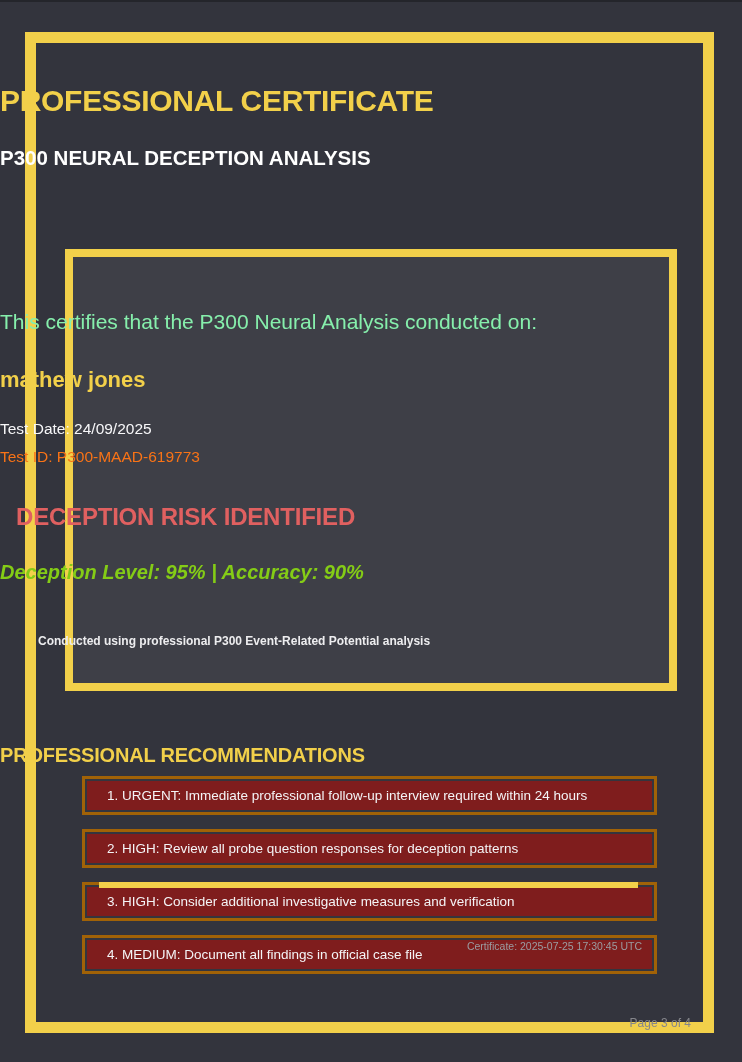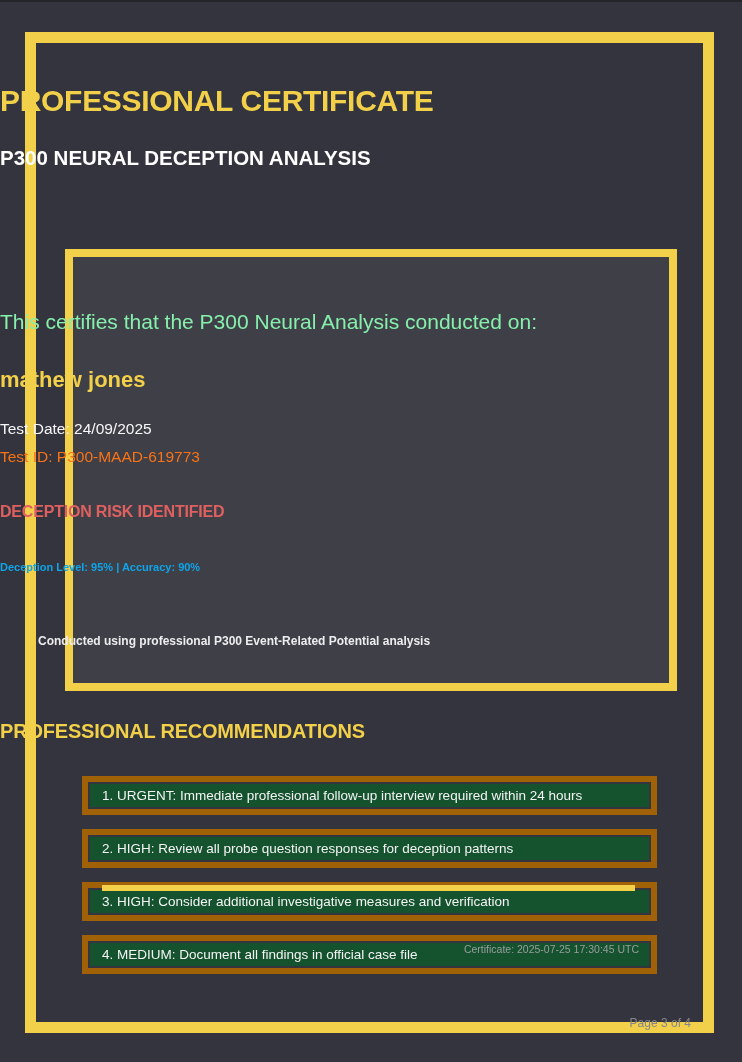--- a/index.html
+++ b/index.html
@@ -16,28 +16,28 @@
   .cert-title{top:84px;font-size:30px;font-weight:bold;letter-spacing:-0.3px;color:#F2D04A;}
   .cert-subtitle{top:146px;font-size:20.5px;font-weight:bold;color:#FFFFFF;}
   .inner-panel{
     position:absolute;left:65px;top:249px;width:612px;height:442px;
     border:8px solid #F2D04A;background:#3E3F47;box-sizing:border-box;
   }
   .intro{top:310px;font-size:21px;color:#86efac;}
   .subject{top:357px;font-size:22px;font-weight:bold;color:#F2D04A;margin-top:10px;}
   .testdate{top:420px;font-size:15.5px;color:#F7F7F9;}
   .testid{top:448px;font-size:15.5px;color:#f97316;}
-  .risk{top:503px;font-size:16px;font-weight:bold;letter-spacing:-0.2px;color:#E06060;}
-  .metrics{top:561px;font-size:11px;font-weight:bold;color:#0ea5e9;}
+  .risk{top:503px;font-size:24px;font-weight:bold;letter-spacing:-0.2px;color:#E06060;padding-left:16px;}
+  .metrics{top:561px;font-size:20px;font-weight:bold;color:#84cc16;font-style:italic;}
   .method{top:634px;font-size:12px;font-weight:bold;color:#EDEDEF;padding-left:38px;}
-  .rec-heading{top:720px;font-size:20px;font-weight:bold;letter-spacing:-0.2px;color:#F2D04A;}
+  .rec-heading{top:744px;font-size:20px;font-weight:bold;letter-spacing:-0.2px;color:#F2D04A;}
   .rec-box{
     position:absolute;left:82px;width:575px;height:39px;box-sizing:border-box;
-    border:6px solid #a16207;box-shadow:inset 0 0 0 2px #34353E;background:#14532d;
-    display:flex;align-items:center;padding:0 14px;
+    border:3px solid #a16207;box-shadow:inset 0 0 0 2px #34353E;background:#7f1d1d;
+    display:flex;align-items:center;padding:0 22px;
     color:#F4F4F6;font-size:13.5px;white-space:nowrap;
   }
   .rec-1{top:776px;} .rec-2{top:829px;} .rec-3{top:882px;} .rec-4{top:935px;}
   .stripe{
     position:absolute;top:-3px;left:14px;right:16px;height:6px;background:#F2D04A;
   }
   .timestamp{
     position:absolute;top:2px;right:12px;font-size:10.5px;color:#9B9CA1;font-weight:normal;
   }
   .page-indicator{

